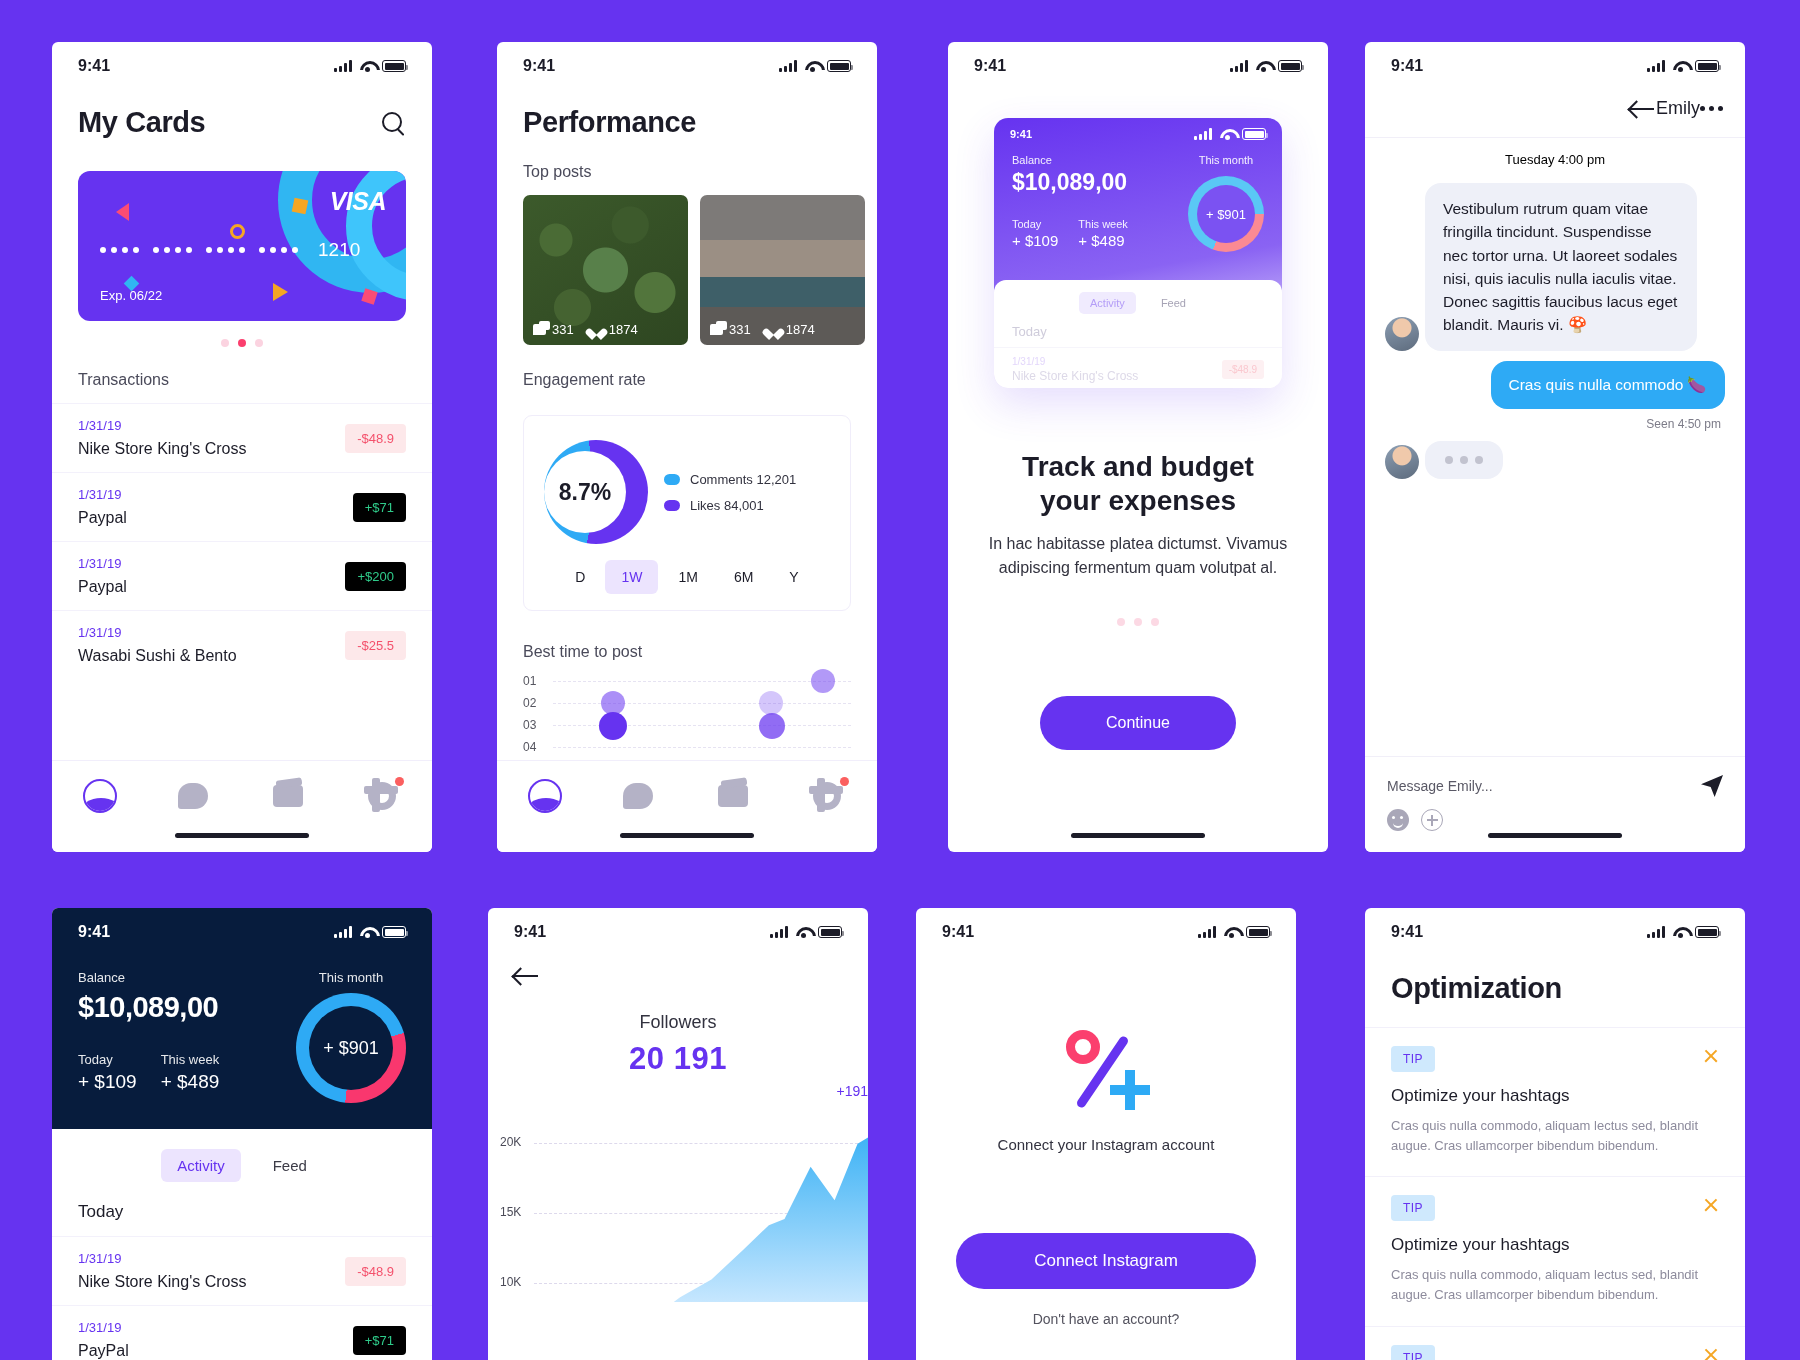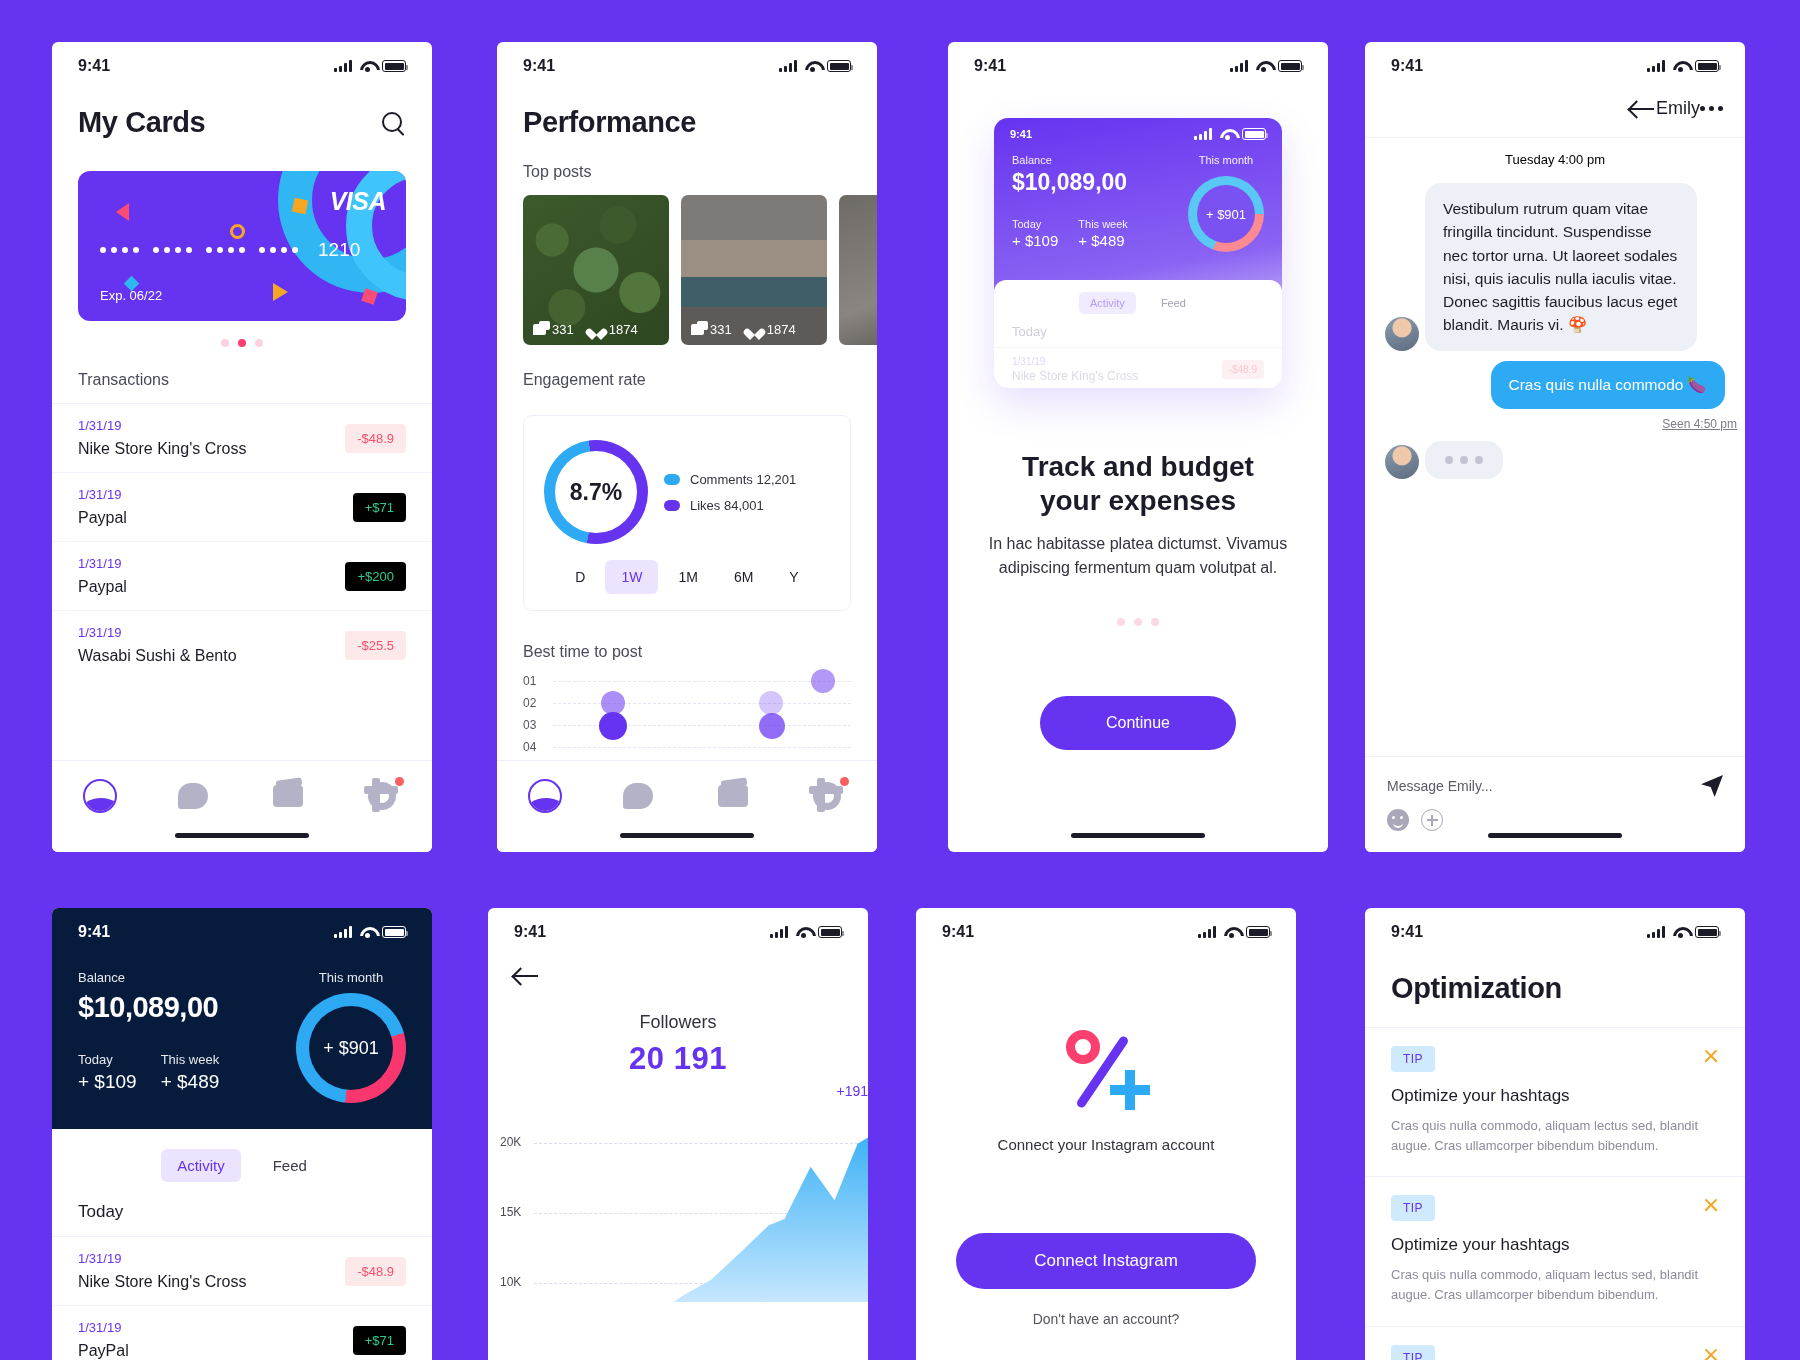--- a/index.html
+++ b/index.html
@@ -120,21 +120,21 @@
   .ic-wallet{ width:30px;height:22px;background:#b4b2c6;border-radius:4px; margin-top:6px; position:relative;}
   .ic-wallet::before{content:"";position:absolute;left:3px;top:-6px;width:26px;height:8px;background:#b4b2c6;border-radius:3px;transform:rotate(-8deg);}
   .ic-gear { width:28px;height:28px;margin-top:3px; border-radius:50%; border:7px solid #b4b2c6; position:relative;}
   .ic-gear::before{content:"";position:absolute;left:-11px;top:-3px;width:34px;height:8px;background:#b4b2c6;border-radius:2px;}
   .ic-gear::after{content:"";position:absolute;left:-3px;top:-11px;width:8px;height:34px;background:#b4b2c6;border-radius:2px;}
   .dot-badge{position:absolute; right:-2px; top:-2px; width:9px;height:9px;border-radius:50%;background:#fb5f5f; z-index:5;}
   .home-ind { position:absolute; left:50%; transform:translateX(-50%); bottom: 14px; width:134px;height:5px;border-radius:3px;background:#1c1c28;}
 
   
   .posts { display:flex; gap: 12px; padding: 0 26px; overflow:hidden;}
-  .post { width: 146px; height: 150px; border-radius: 7px; position:relative; overflow:hidden; flex:none;}
+  .post { width: 165px; height: 150px; border-radius: 7px; position:relative; overflow:hidden; flex:none;}
   .pimg1 { background:
      radial-gradient(circle at 20% 30%, #4a6b35 0 16px, transparent 17px),
      radial-gradient(circle at 65% 20%, #3d5a2c 0 18px, transparent 19px),
      radial-gradient(circle at 80% 65%, #52753c 0 20px, transparent 21px),
      radial-gradient(circle at 30% 75%, #456331 0 18px, transparent 19px),
      radial-gradient(circle at 50% 50%, #58804a 0 22px, transparent 23px),
      linear-gradient(145deg,#3c5a2b,#2e4621);}
   .pimg2 { background:
      linear-gradient(180deg,#7d7a78 0 30%, #9b8f84 30% 55%, #3e5f68 55% 75%, #5d5a57 75% 100%);}
   .pimg3 { background: linear-gradient(160deg,#6e6a66,#8a8580 60%, #4c4a47);}
@@ -145,21 +145,21 @@
   .ic-hrt { width:13px;height:12px;position:relative;}
   .ic-hrt::before,.ic-hrt::after{content:"";position:absolute;width:7px;height:11px;background:#fff;border-radius:7px 7px 0 0;top:0;}
   .ic-hrt::before{left:0;transform:rotate(-45deg);transform-origin:100% 100%;}
   .ic-hrt::after{right:0;transform:rotate(45deg);transform-origin:0 100%;}
 
   .chart-card { margin: 12px 26px 0; border:1px solid #f0edfa; border-radius:9px; background:#fff;}
   .donut-wrap { display:flex; align-items:center; padding: 24px 20px 6px; gap: 16px; }
   .donut {
     width: 104px; height: 104px; border-radius:50%; flex:none;
     background: conic-gradient(from 190deg, #2eaaf5 0deg 162deg, #6633f0 162deg 360deg);
-    display:flex; align-items:center; justify-content:center;
+    display:flex; align-items:center; justify-content:flex-start;
   }
   .donut-hole { width: 82px; height: 82px; border-radius:50%; background:#fff;
     display:flex; align-items:center; justify-content:center;
     font-size: 23px; font-weight:bold; color:#1c1c28;}
   .legend { display:flex; flex-direction:column; gap: 11px; }
   .lg { display:flex; align-items:center; gap:10px; font-size:13px; color:#32323f;}
   .lg i { width:16px;height:11px;border-radius:6px;display:block;}
   .periods { display:flex; justify-content:center; gap: 4px; padding: 10px 0 16px; }
   .per { font-size:14px; color:#1c1c28; padding: 9px 16px; border-radius:6px; cursor:pointer;}
   .per.on { background:#ece4fe; color:#6633f0; }
@@ -217,21 +217,21 @@
   .chat-ts { text-align:center; font-size:13px; color:#000000; padding: 14px 0 6px; position:relative;}
   .msg-row { display:flex; align-items:flex-end; gap:6px; padding: 10px 20px 0;}
   .msg-row.me { justify-content:flex-end; }
   .avatar { width: 34px;height:34px;border-radius:50%;flex:none;
      background: radial-gradient(circle at 50% 32%, #f0c9ab 0 9px, transparent 10px),
                  linear-gradient(160deg,#8d9fb4,#5d6b7d);}
   .bub-in { background:#eef0f8; color:#1c1c28; font-size:15.5px; line-height:1.5;
      padding: 14px 18px; border-radius: 16px; max-width: 272px;}
   .bub-out{ background:#2eaaf5; color:#fff; font-size:15.5px; padding: 15px 18px;
      border-radius: 16px; max-width: 300px;}
-  .seen { text-align:right; font-size:12px; color:#7c7b88; padding: 8px 8px 0; text-decoration: underline;}
+  .seen { text-align:right; font-size:12px; color:#7c7b88; padding: 8px 24px 0;}
   .typing { background:#eef0f8; padding: 15px 20px; border-radius:16px; display:flex; gap:7px; align-items:center;}
   .typing i { width:8px;height:8px;border-radius:50%;background:#c2c3cf;display:block;}
   .composer { position:absolute; left:0; right:0; bottom:0; border-top:1px solid #f1eff8; padding: 18px 22px 0; background:#fff; height: 96px;}
   .comp-top { display:flex; align-items:center; justify-content:space-between;}
   .comp-ph { font-size:14px; color:#5a5966;}
   .ic-send { width:22px;height:22px;position:relative;cursor:pointer;}
   .ic-send::before{content:"";position:absolute;inset:0;background:#1c1c28;
     clip-path: polygon(100% 0, 0 42%, 44% 54%, 62% 100%);}
   .comp-bot { display:flex; gap:12px; margin-top:12px;}
   .ic-emoji{width:22px;height:22px;border-radius:50%;background:#a9a7b8;position:relative;cursor:pointer;}

